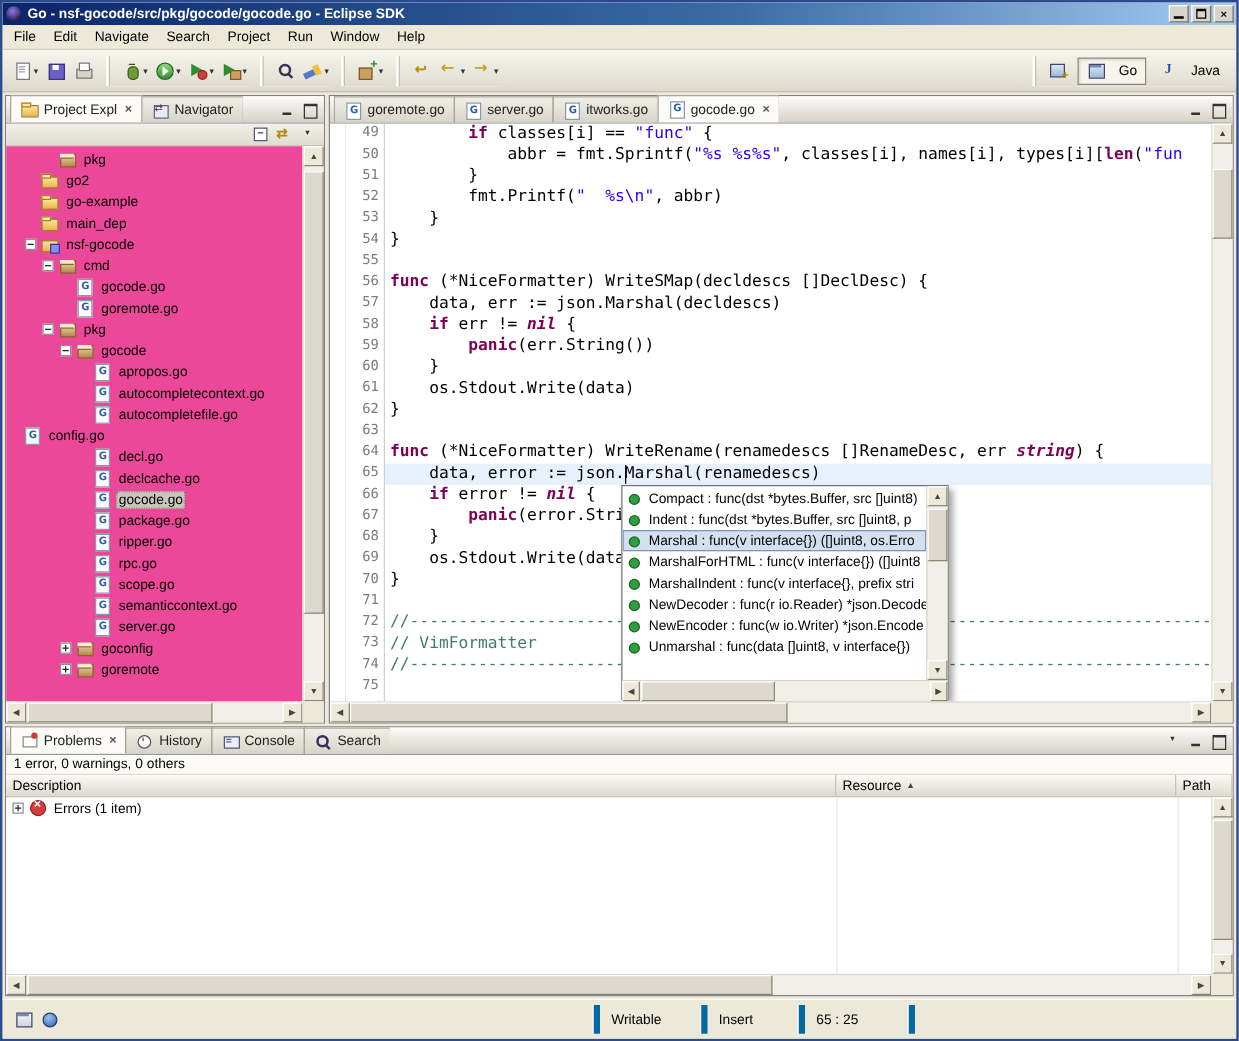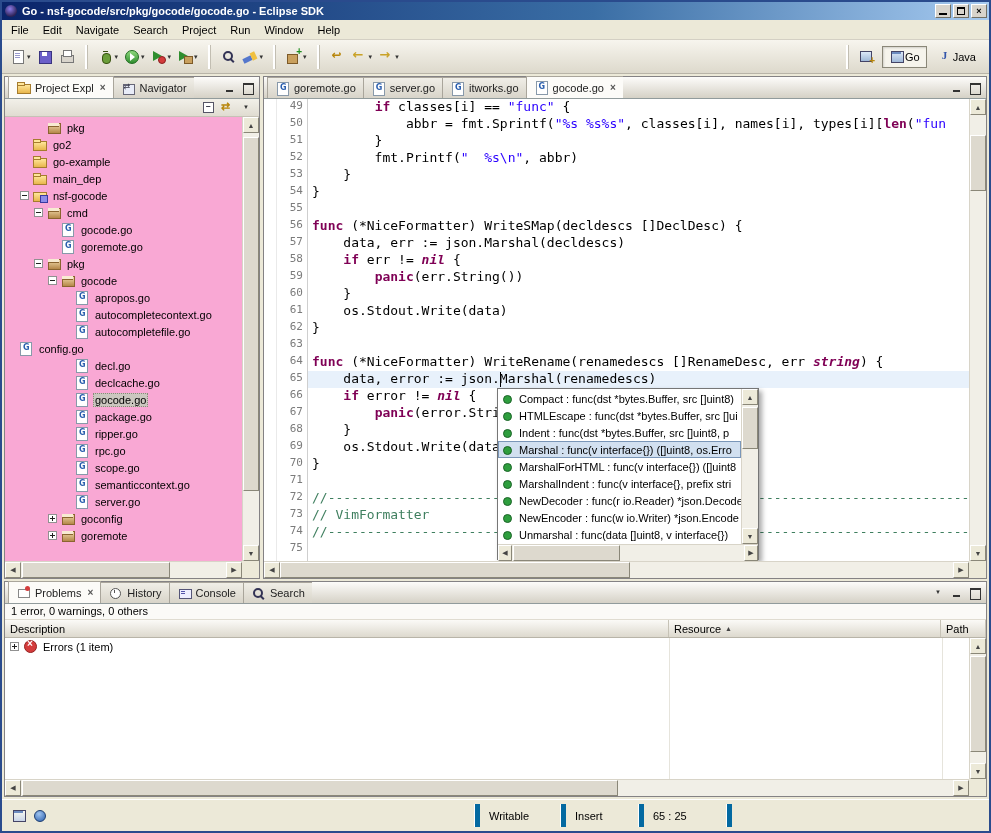--- a/index.html
+++ b/index.html
@@ -17,21 +17,21 @@
   
   .menubar{height:20px;flex:none;display:flex;align-items:center;background:#ECE9D8;border-bottom:1px solid #D4D0C4;padding-left:2px;}
   .menu-item{padding:0 7px;line-height:18px;}
   .toolbar{height:34px;flex:none;display:flex;align-items:center;background:linear-gradient(#F7F5EE,#DDD9CC);border-bottom:1px solid #B8B4A8;padding:0 6px;}
   .tbgroups{display:flex;align-items:center;flex:1;}
   .tb-group{display:flex;align-items:center;margin-right:8px;padding-left:8px;border-left:1px solid #C2BEB2;box-shadow:-2px 0 0 #FFF;}
   .tb-group:first-child{border-left:none;box-shadow:none;padding-left:0;}
   .tb-btn{display:flex;align-items:center;height:24px;padding:0 2px;margin-right:2px;}
   .tb-btn .dd{font-size:7px;color:#333;margin-left:1px;}
   .persp{display:flex;align-items:center;gap:3px;border-left:1px solid #C2BEB2;box-shadow:-2px 0 0 #FFF;padding-left:8px;}
-  .persp-btn{display:flex;align-items:center;gap:0;height:22px;padding:0 6px;border:1px solid transparent;}
+  .persp-btn{display:flex;align-items:center;gap:10px;height:22px;padding:0 6px;border:1px solid transparent;}
   .persp-btn.active{background:#F6F4EC;border:1px solid #8A8778;box-shadow:inset 1px 1px 2px rgba(0,0,0,.15);}
 
   
   .main{flex:1;display:flex;gap:3px;padding:2px 2px 0 2px;background:#ECE9D8;min-height:0;}
   .panel{border:1px solid #848284;background:#FFF;display:flex;flex-direction:column;min-width:0;min-height:0;}
   .sidebar{width:256px;flex:none;}
   .editor{flex:1;}
   .bottomwrap{height:220px;flex:none;padding:2px;background:#ECE9D8;}
   .bottom{height:100%;}
 
@@ -56,21 +56,21 @@
   .sb-h{height:17px;flex:1;display:flex;border-top:1px solid #D8D4C8;}
   .sb-btn{flex:none;width:16px;height:16px;background:#ECE9D8;border:1px solid;border-color:#FFF #8A8778 #8A8778 #FFF;display:flex;align-items:center;justify-content:center;font-size:7px;color:#444;}
   .sb-h .sb-btn{height:100%;}
   .sb-track{flex:1;position:relative;}
   .sb-thumb{position:absolute;background:#DDD9CE;border:1px solid;border-color:#FFF #8A8778 #8A8778 #FFF;}
   .sb-v .sb-thumb{left:0;right:0;}
   .sb-h .sb-thumb{top:0;bottom:0;}
   .sb-corner{width:17px;height:17px;flex:none;background:#ECE9D8;}
 
   
-  .tree{flex:1;background:#f9a8d4;overflow:hidden;padding-top:2px;}
+  .tree{flex:1;background:#ec4899;overflow:hidden;padding-top:2px;}
   .tree-row{display:flex;align-items:center;height:17px;gap:3px;white-space:nowrap;}
   .tree-label{padding:0 2px;}
   .tree-row.selected .tree-label{background:#CBC7BF;border:1px dotted #8A8778;padding:0 1px;}
   .handle{width:9px;height:9px;border:1px solid #919191;background:#FFF;position:relative;flex:none;margin-left:1px;}
   .handle::before{content:"";position:absolute;left:1px;right:1px;top:3px;height:1px;background:#222;}
   .handle.plus::after{content:"";position:absolute;top:1px;bottom:1px;left:3px;width:1px;background:#222;}
   .handle.hidden{visibility:hidden;}
 
   
   .ebody{flex:1;display:flex;position:relative;min-width:0;background:#FFF;overflow:hidden;}
@@ -542,24 +542,20 @@
             </div>
           <div class="popup">
             <div class="pmain">
               <div class="ac-list">
                   <div class="ac-item">
                     <span class="ic ic-method"></span>
                     <span class="ac-label">Compact : func(dst *bytes.Buffer, src []uint8)</span>
                   </div>
                   <div class="ac-item">
                     <span class="ic ic-method"></span>
-                    <span class="ac-label">HTMLEscape : func(dst *bytes.Buffer, src []ui</span>
-                  </div>
-                  <div class="ac-item">
-                    <span class="ic ic-method"></span>
                     <span class="ac-label">Indent : func(dst *bytes.Buffer, src []uint8, p</span>
                   </div>
                   <div class="ac-item selected">
                     <span class="ic ic-method"></span>
                     <span class="ac-label">Marshal : func(v interface{}) ([]uint8, os.Erro</span>
                   </div>
                   <div class="ac-item">
                     <span class="ic ic-method"></span>
                     <span class="ac-label">MarshalForHTML : func(v interface{}) ([]uint8</span>
                   </div>

